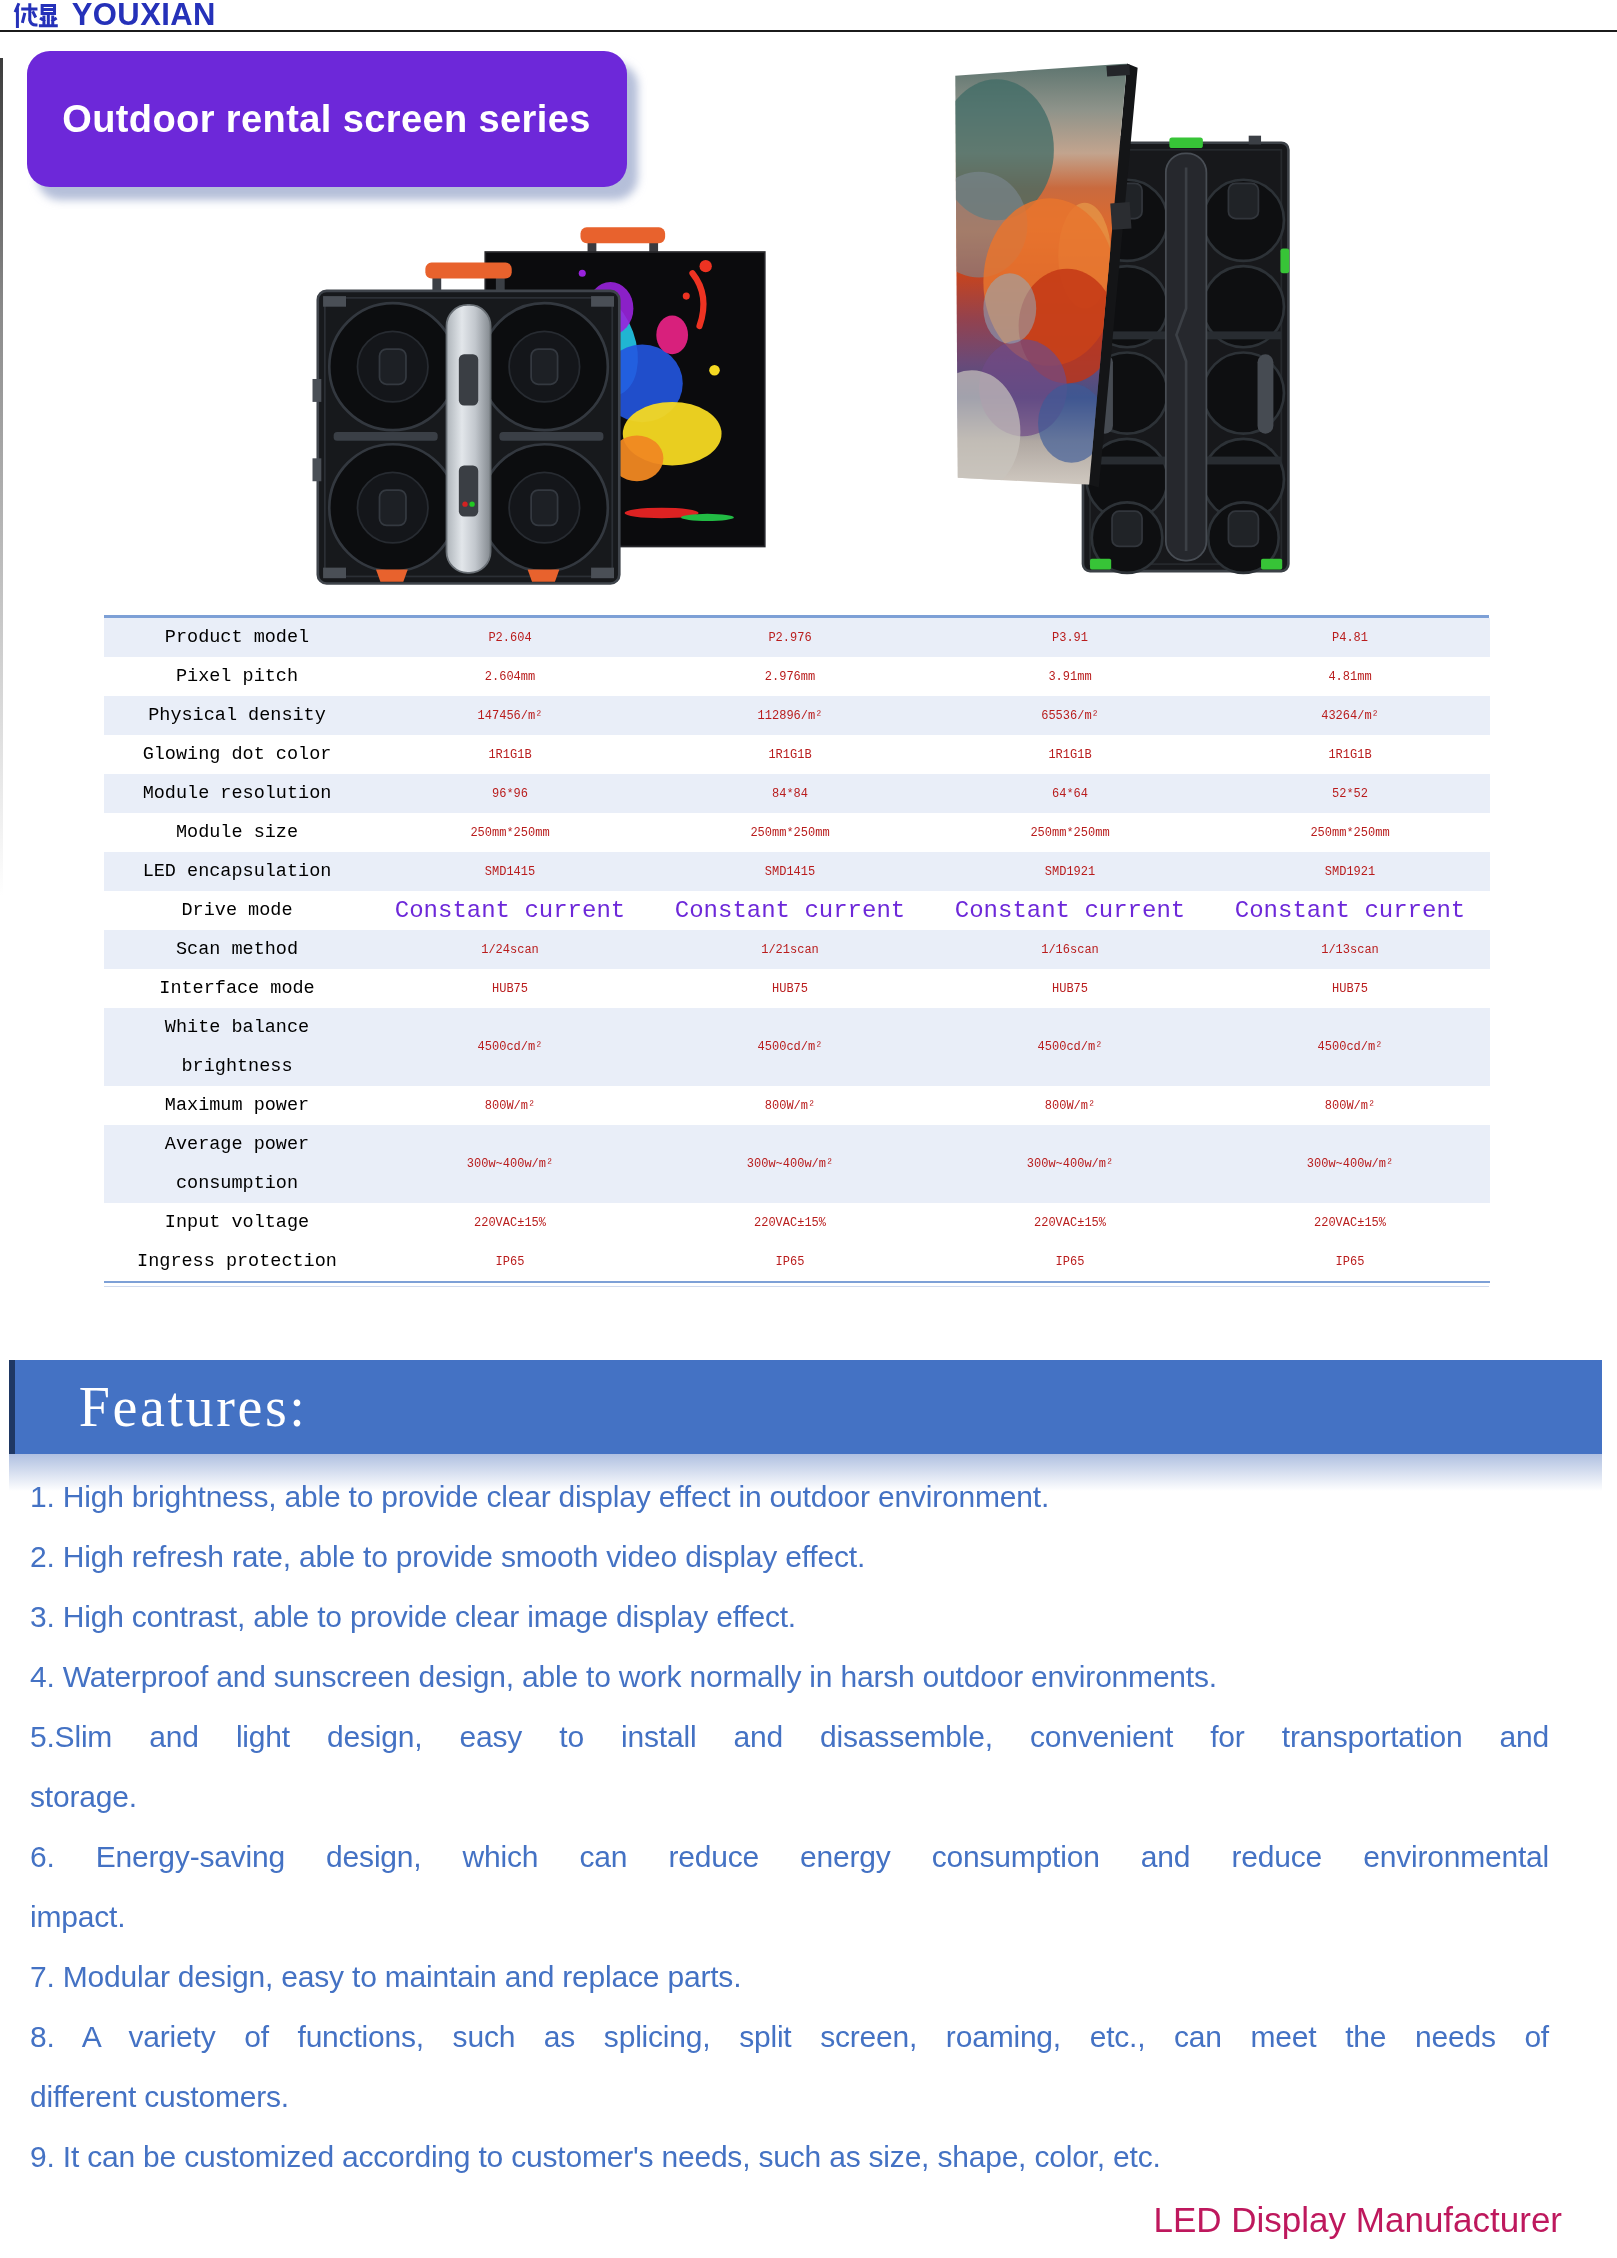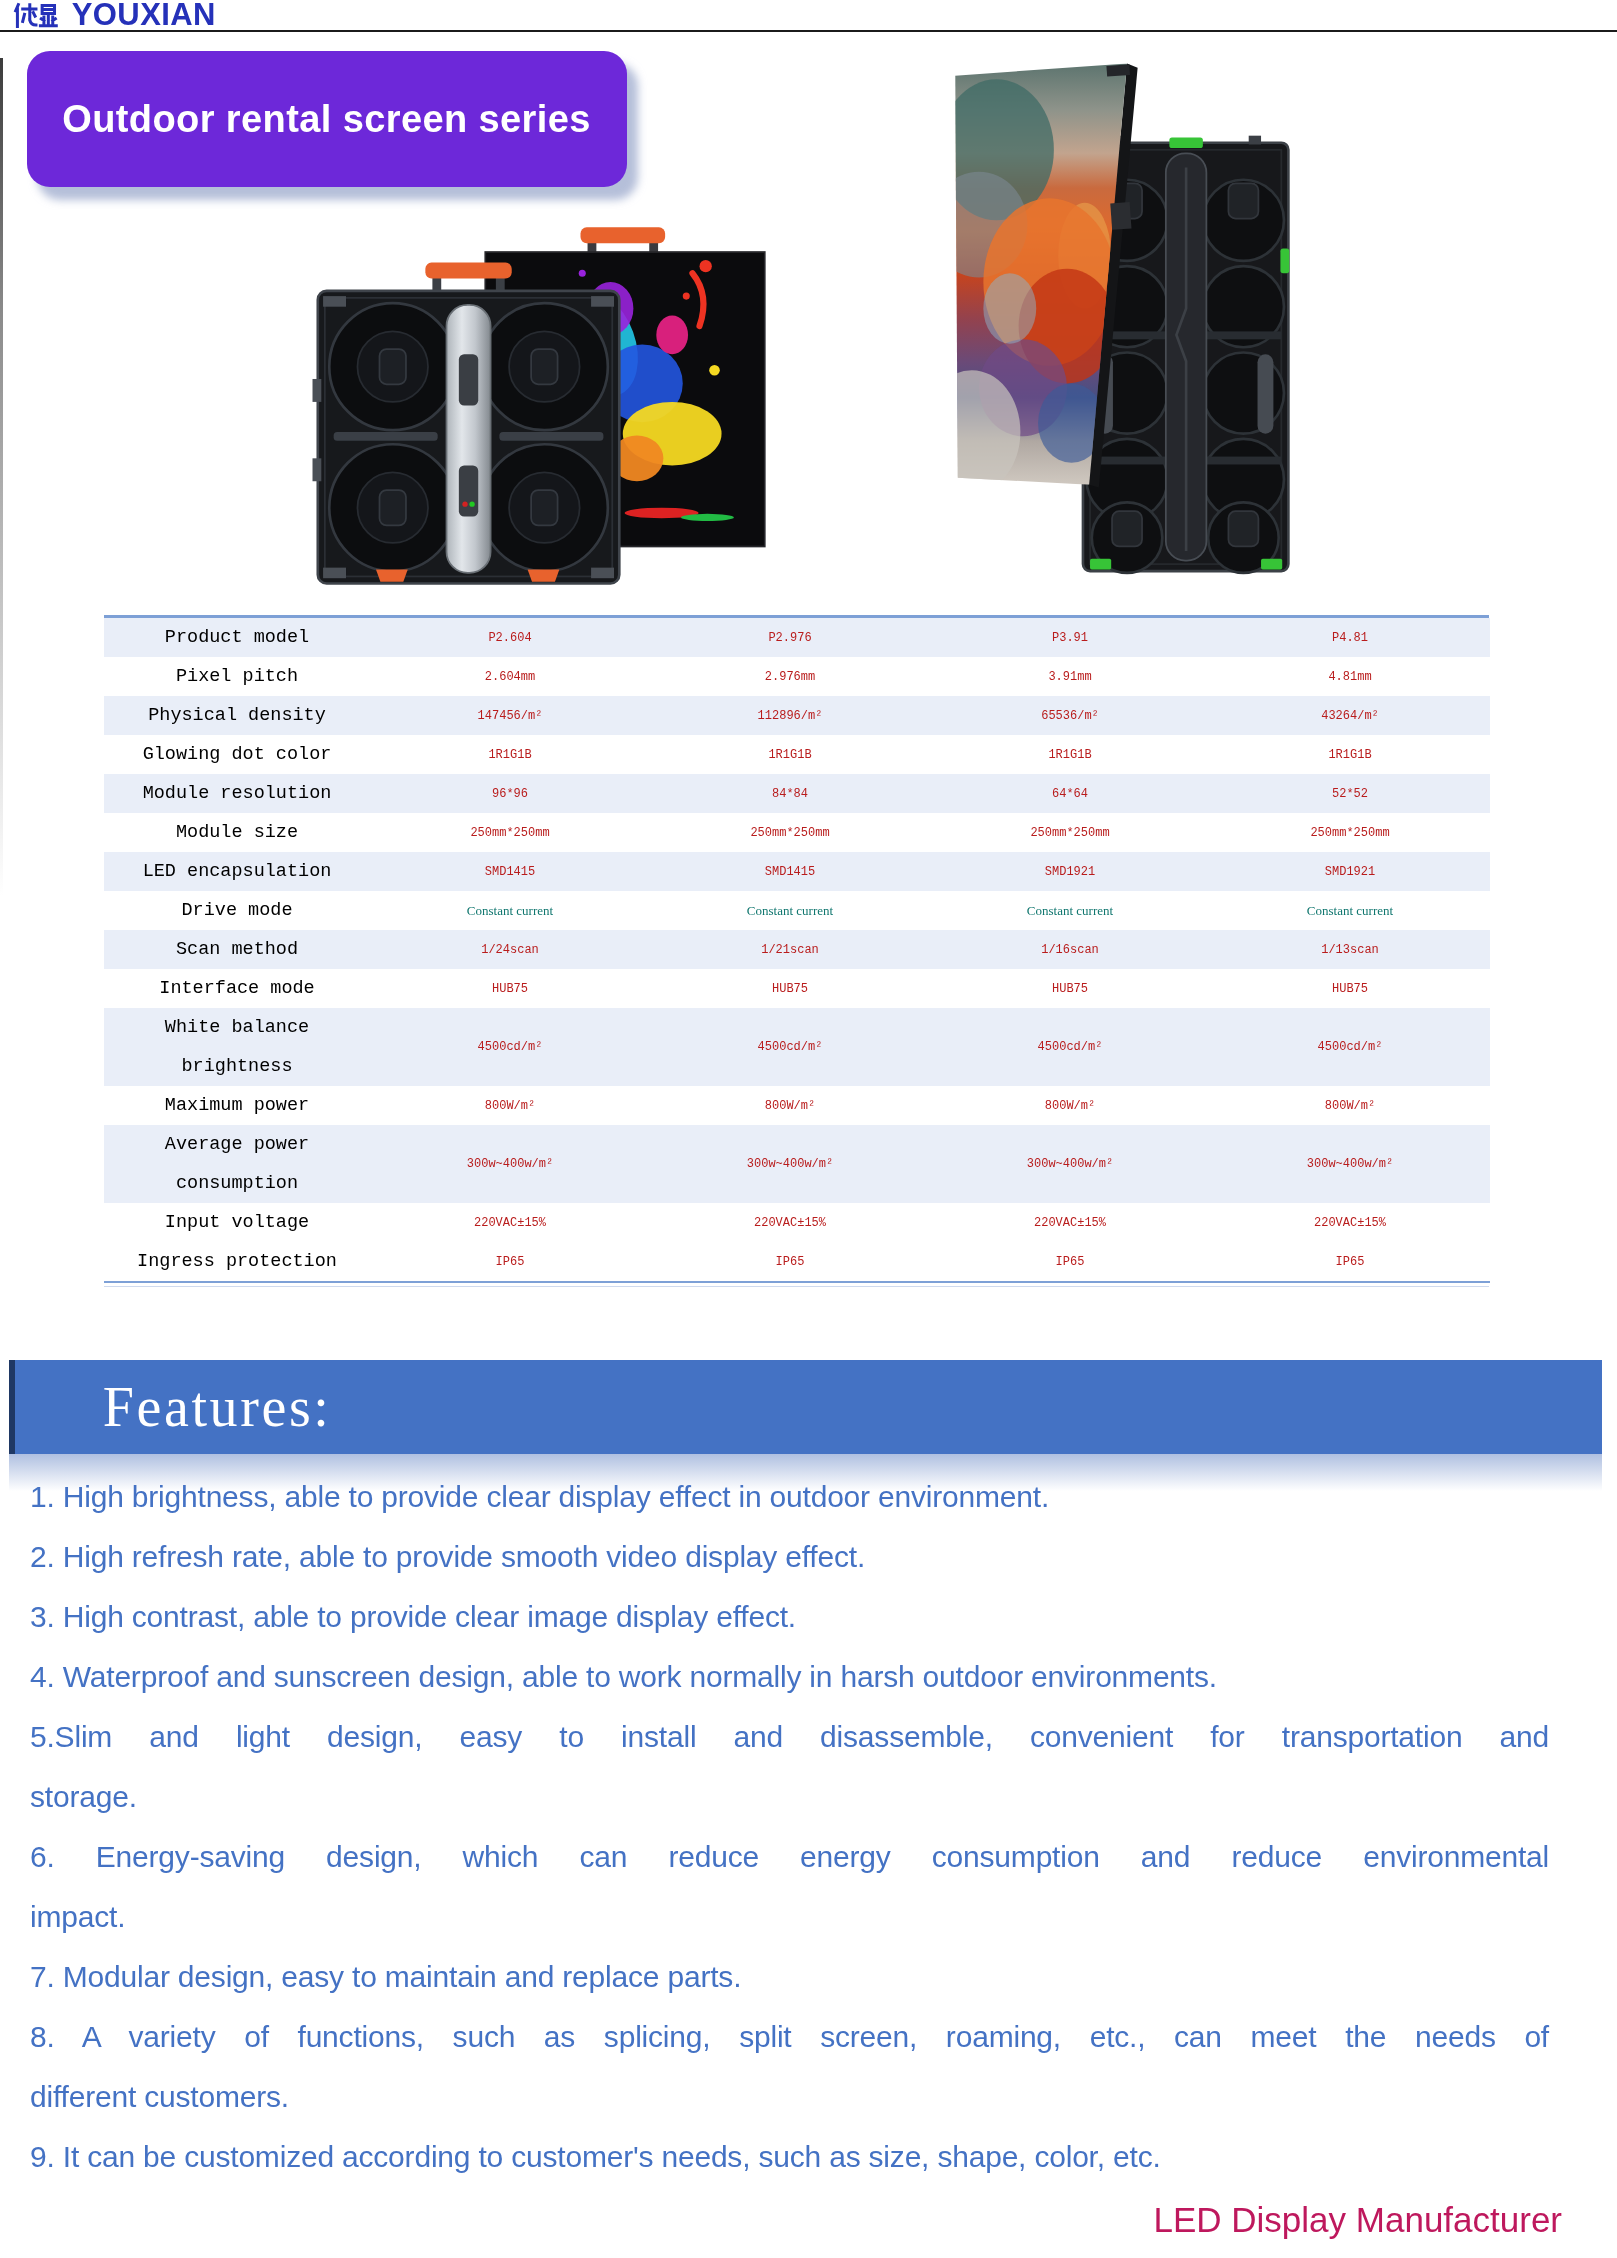--- a/index.html
+++ b/index.html
@@ -28,27 +28,27 @@
   .spec table{width:100%;border-collapse:collapse;table-layout:fixed;border-bottom:2.6px solid #7da0d6;}
   .spec::after{content:"";display:block;height:1.8px;background:#cfdaee;margin-top:2.6px;}
   .spec col.c0{width:266px;} .spec col.cv{width:280px;}
   .spec tr.h1{height:28px;} .spec tr.h2{height:78px;}
   .spec tr.stripe{background:#e9eef8;}
   .spec th,.spec td{font-family:"Liberation Mono","DejaVu Sans Mono",monospace;font-weight:400;
         text-align:center;vertical-align:middle;padding:0;}
   .spec th{font-size:18.5px;color:#000;line-height:39px;}
   .spec th span{display:inline-block;max-width:221px;}
   .spec td{font-size:12px;color:#b91c1c;}
-  .spec tr.sans td{font-family:Liberation Serif, serif;font-size:13px;color:#0f766e;}
+  .spec tr.sans td{font-family:Liberation Mono, monospace;font-size:24px;color:#6d28d9;}
 
   
   .feat-banner{position:absolute;left:8.8px;top:1360px;width:1587px;height:94px;background:#4472c4;
         border-left:6.2px solid #1f3864;display:flex;align-items:center;z-index:2;}
   .feat-banner span{color:#fff;font-family:"Liberation Serif","DejaVu Serif",serif;
-        font-size:56px;letter-spacing:2.6px;padding-left:88px;}
+        font-size:56px;letter-spacing:2.6px;padding-left:64px;}
   .feat-fade{position:absolute;left:8.8px;top:1454px;width:1593px;height:37px;
         background:linear-gradient(to bottom,rgba(110,140,200,.55),rgba(110,140,200,0));}
 
   
   .features{position:absolute;left:30px;top:1467px;width:1519px;}
   .features p{margin:0;font-size:30px;line-height:60px;color:#4472c4;letter-spacing:-0.2px;}
   .features p.j{text-align:justify;text-align-last:justify;}
 
   
   .footer{position:absolute;right:55px;top:2200px;font-size:35px;color:#be185d;}

